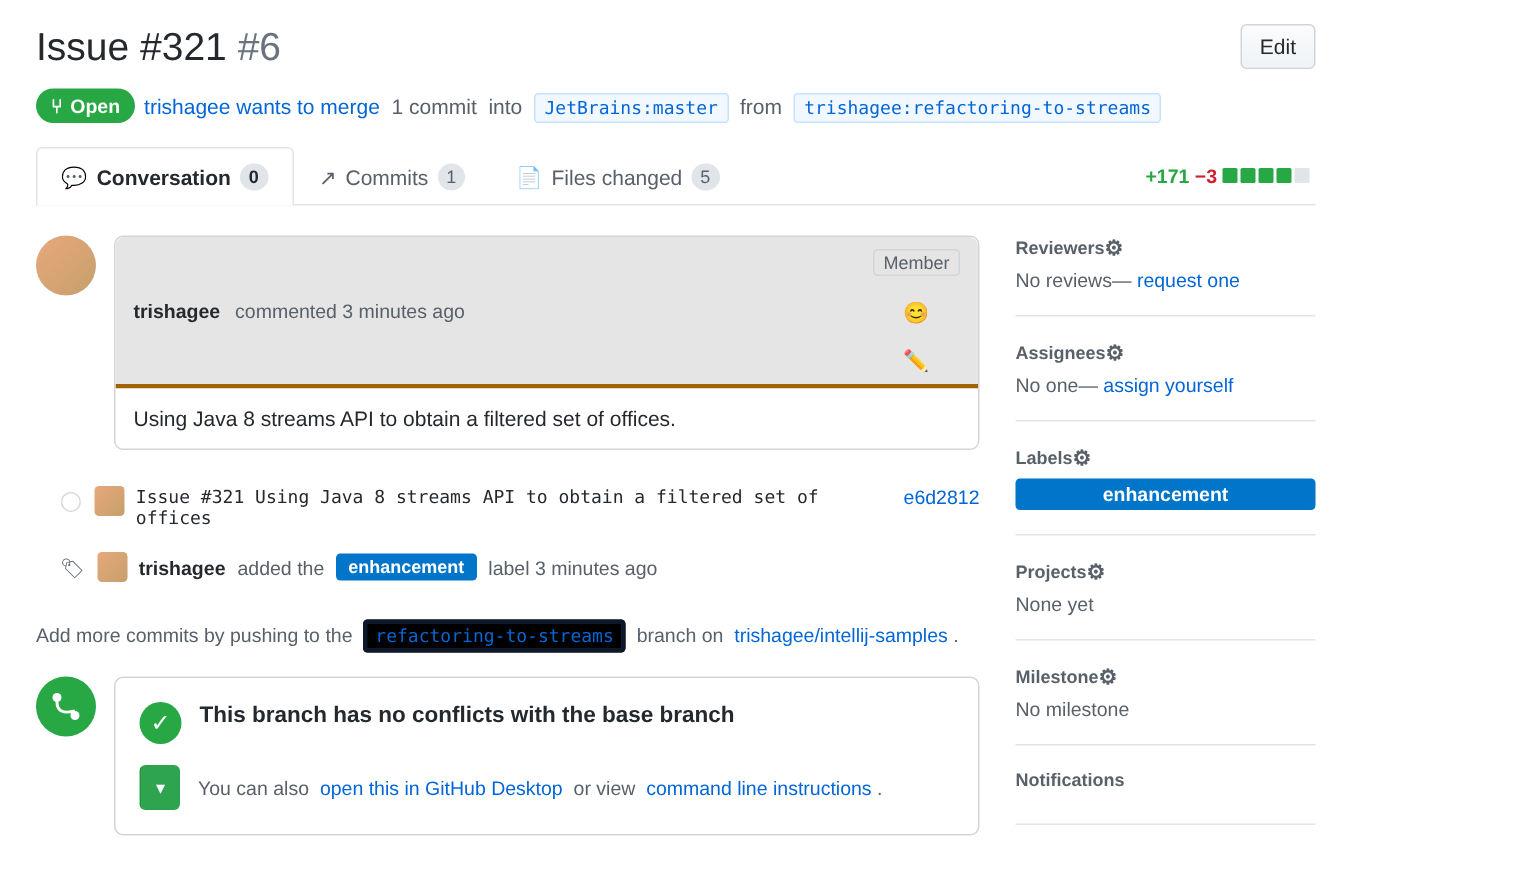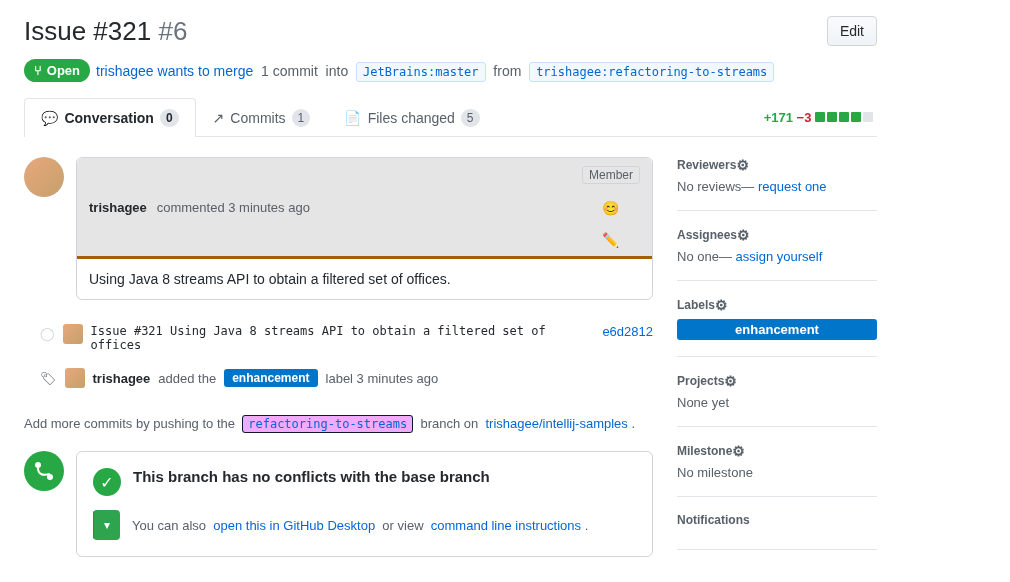--- a/index.html
+++ b/index.html
@@ -55,21 +55,21 @@
     .commit-text { font-family: monospace; font-size: 12px; color: #24292e; flex: 1; }
     .commit-hash { color: #0366d6; }
 
     
     .activity-item { display: flex; align-items: center; gap: 8px; padding: 8px 0 8px 16px; font-size: 13px; color: #586069; }
     .activity-avatar { width: 20px; height: 20px; border-radius: 3px; background: linear-gradient(135deg, #e8a87c, #c5a06b); }
     .label-tag { background: #0075ca; color: #fff; border-radius: 3px; padding: 2px 8px; font-size: 12px; font-weight: 600; }
 
     
     .info-msg { font-size: 13px; color: #586069; padding: 8px 0; }
-    .info-msg .branch-ref { font-family: monospace; font-size: 12px; background: #f0abfc; border: 1px solid #0f172a; border-radius: 3px; padding: 1px 5px; color: #0366d6; }
+    .info-msg .branch-ref { font-family: monospace; font-size: 12px; background: #000000; border: 3px solid #0f172a; border-radius: 3px; padding: 1px 5px; color: #0366d6; }
     .info-msg a { color: #0366d6; text-decoration: none; }
 
     
     .merge-wrapper { display: flex; gap: 12px; margin-top: 12px; align-items: flex-start; }
     .merge-icon-box { width: 40px; height: 40px; background: #28a745; border-radius: 50%; display: flex; align-items: center; justify-content: center; flex-shrink: 0; }
     .merge-box { flex: 1; border: 1px solid #d1d5da; border-radius: 6px; padding: 16px; }
     .merge-status { display: flex; align-items: flex-start; gap: 12px; }
     .check-circle { width: 28px; height: 28px; background: #28a745; border-radius: 50%; display: flex; align-items: center; justify-content: center; color: #fff; font-size: 16px; flex-shrink: 0; }
     .merge-info h3 { font-size: 15px; font-weight: 600; color: #24292e; margin-bottom: 2px; }
     .merge-info p { font-size: 13px; color: #586069; }

